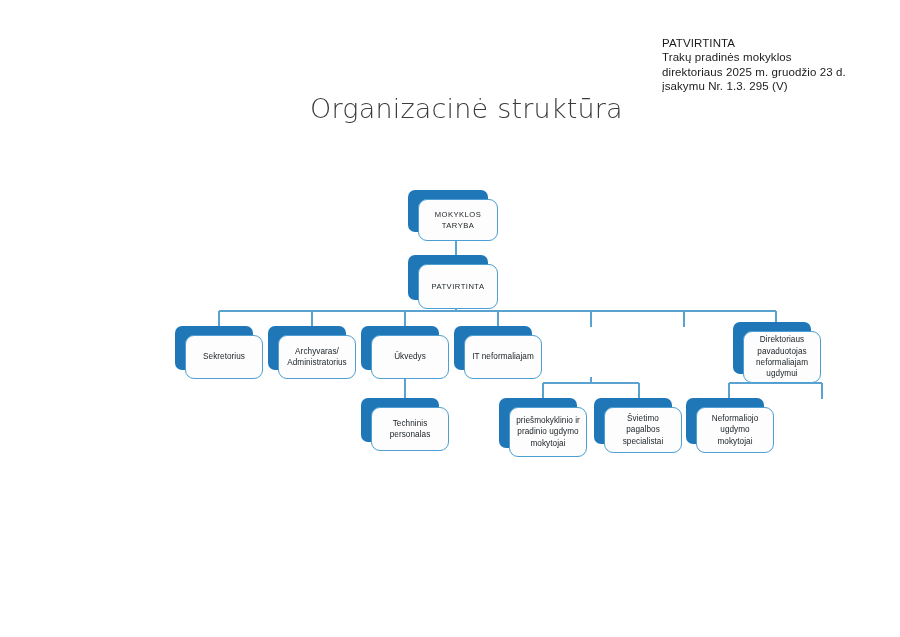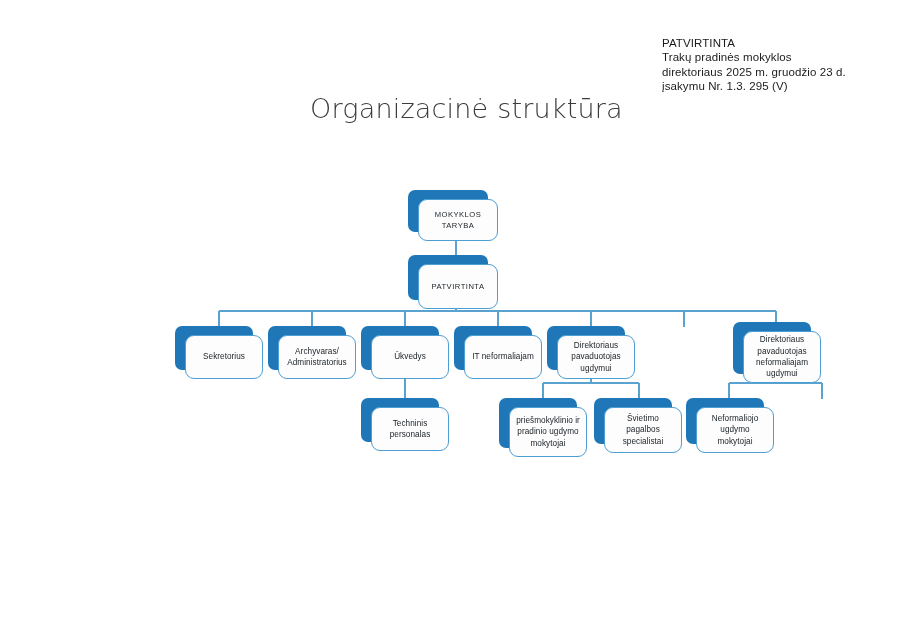--- a/index.html
+++ b/index.html
@@ -163,24 +163,20 @@
     <div class="node" style="left:361px; top:326px; width:78px; height:44px;">
       <div class="shadow"></div>
       <div class="face">Ūkvedys</div>
     </div>
 
     <div class="node" style="left:454px; top:326px; width:78px; height:44px;">
       <div class="shadow"></div>
       <div class="face">IT neformaliajam</div>
     </div>
 
-    <div class="node" style="left:547px; top:326px; width:78px; height:44px;">
-      <div class="shadow"></div>
-      <div class="face">Direktoriaus pavaduotojas ugdymui</div>
-    </div>
 
 
     <div class="node" style="left:733px; top:322px; width:78px; height:52px;">
       <div class="shadow"></div>
       <div class="face">Direktoriaus pavaduotojas neformaliajam ugdymui</div>
     </div>
 
     <div class="node" style="left:361px; top:398px; width:78px; height:44px;">
       <div class="shadow"></div>
       <div class="face">Techninis personalas</div>

